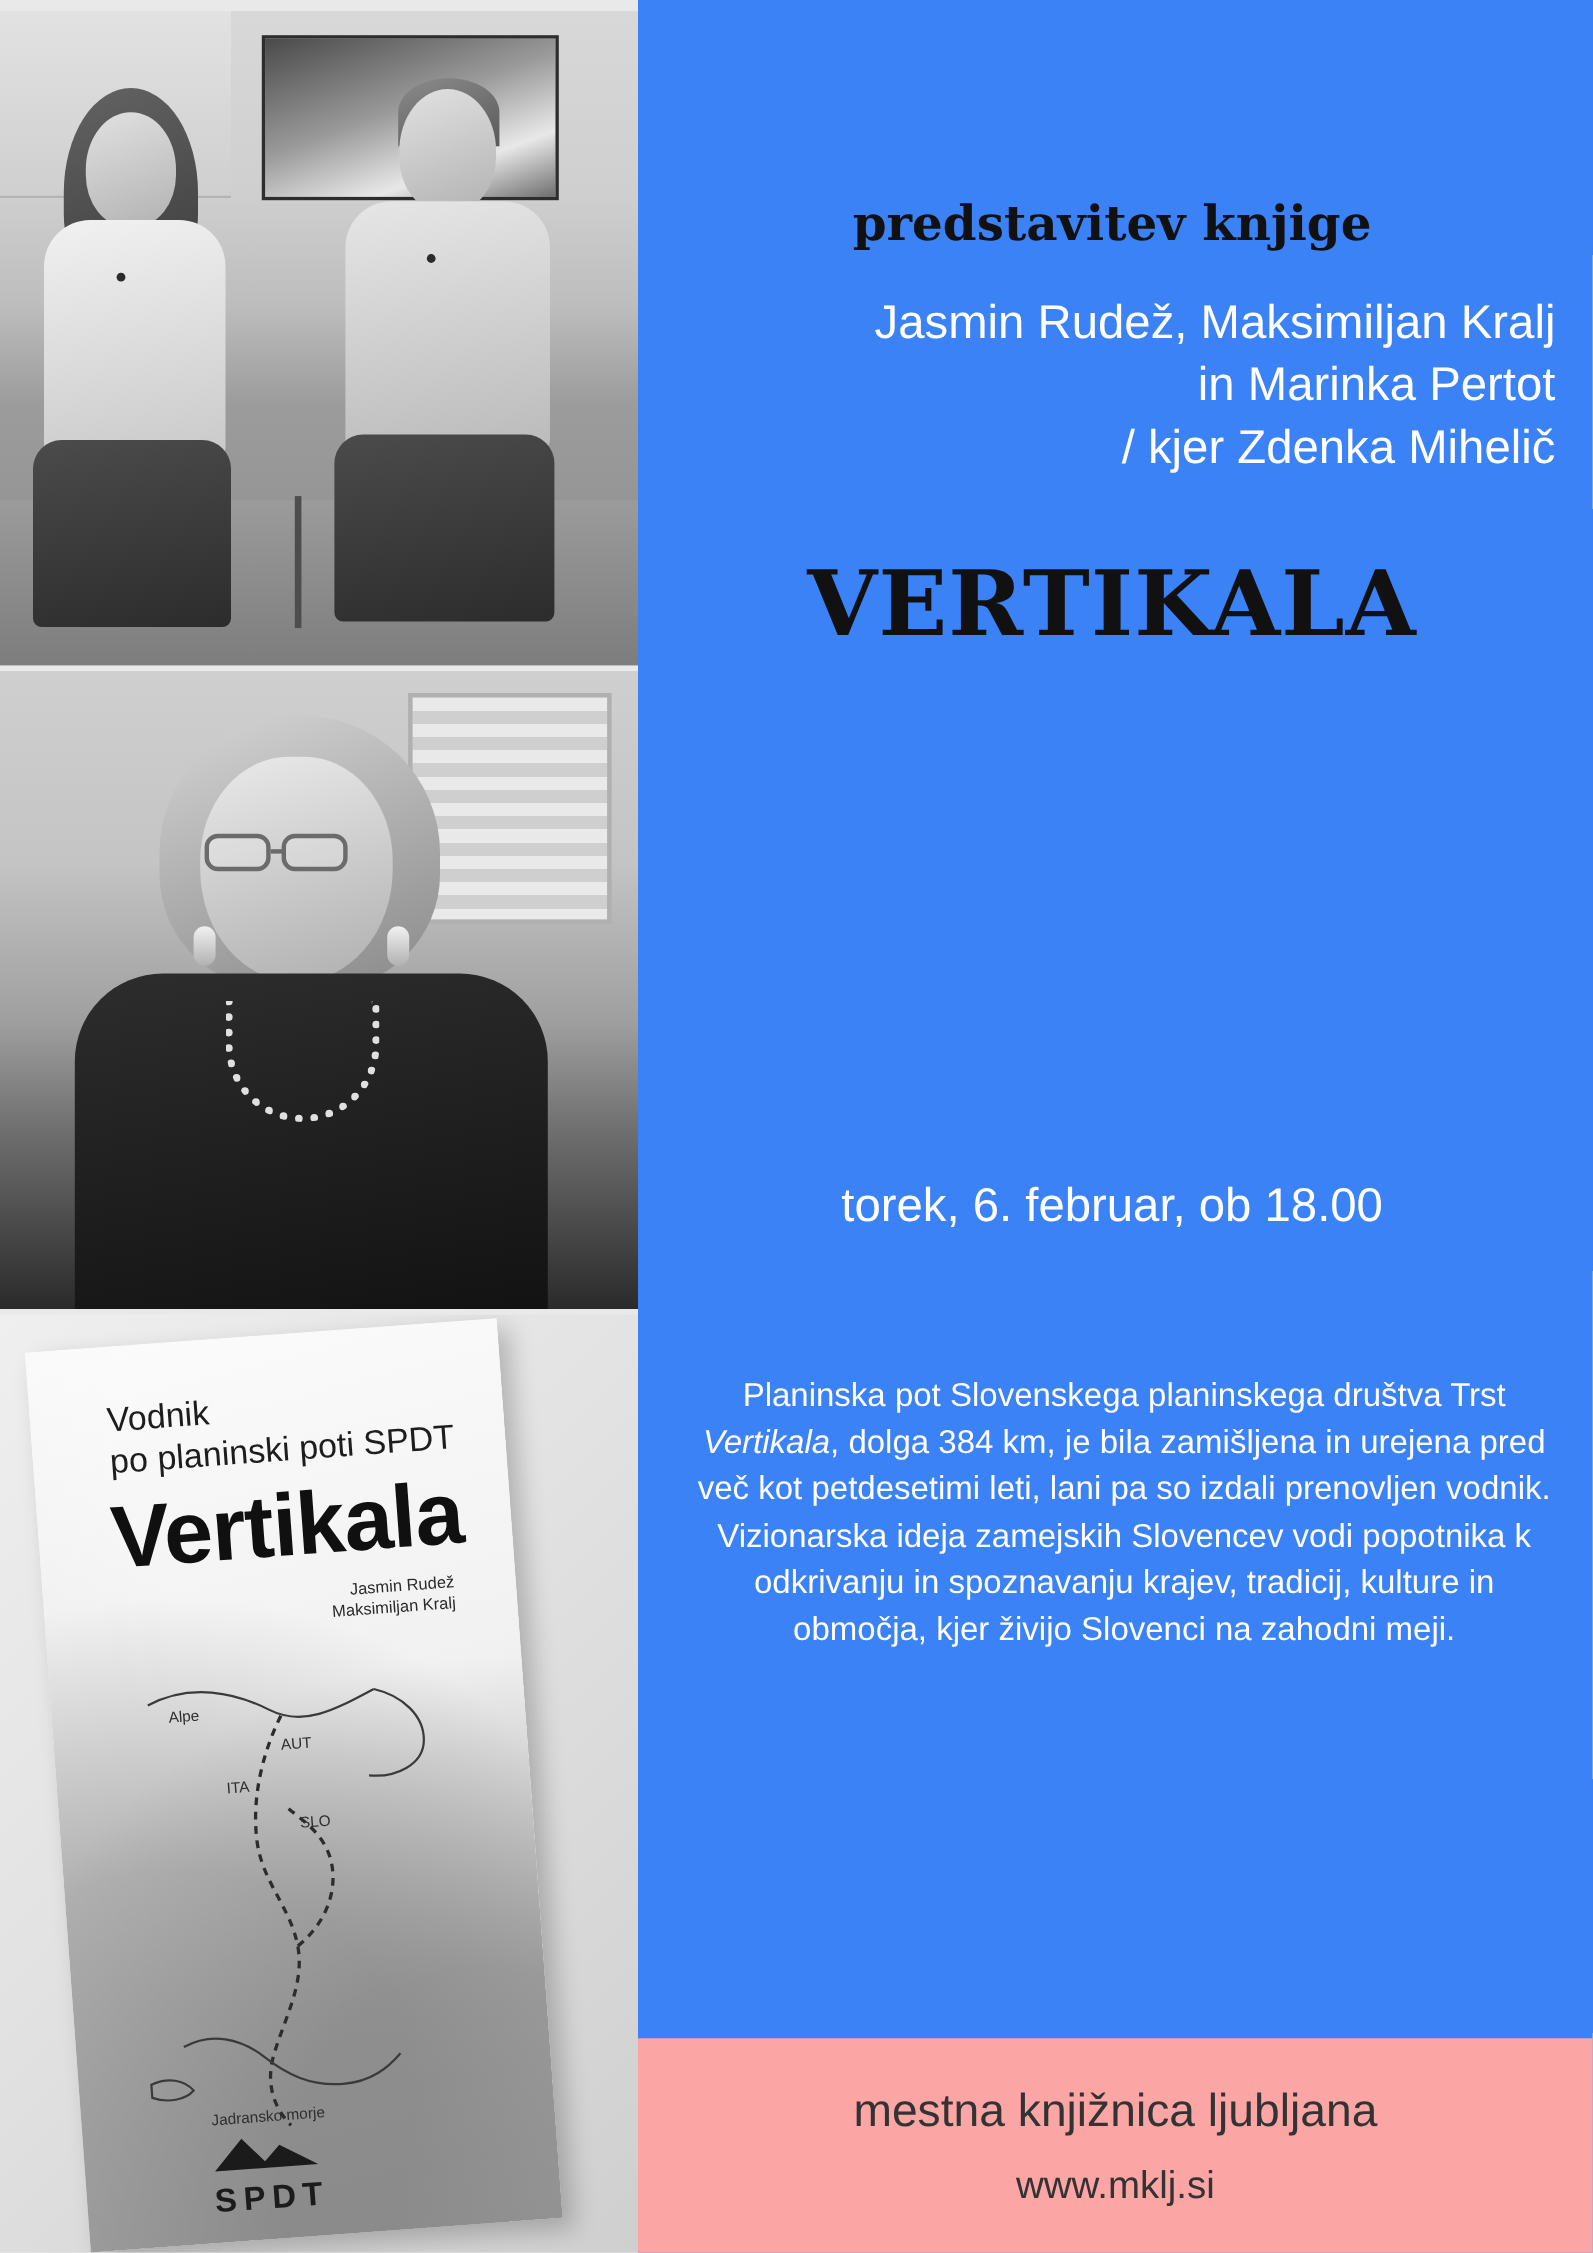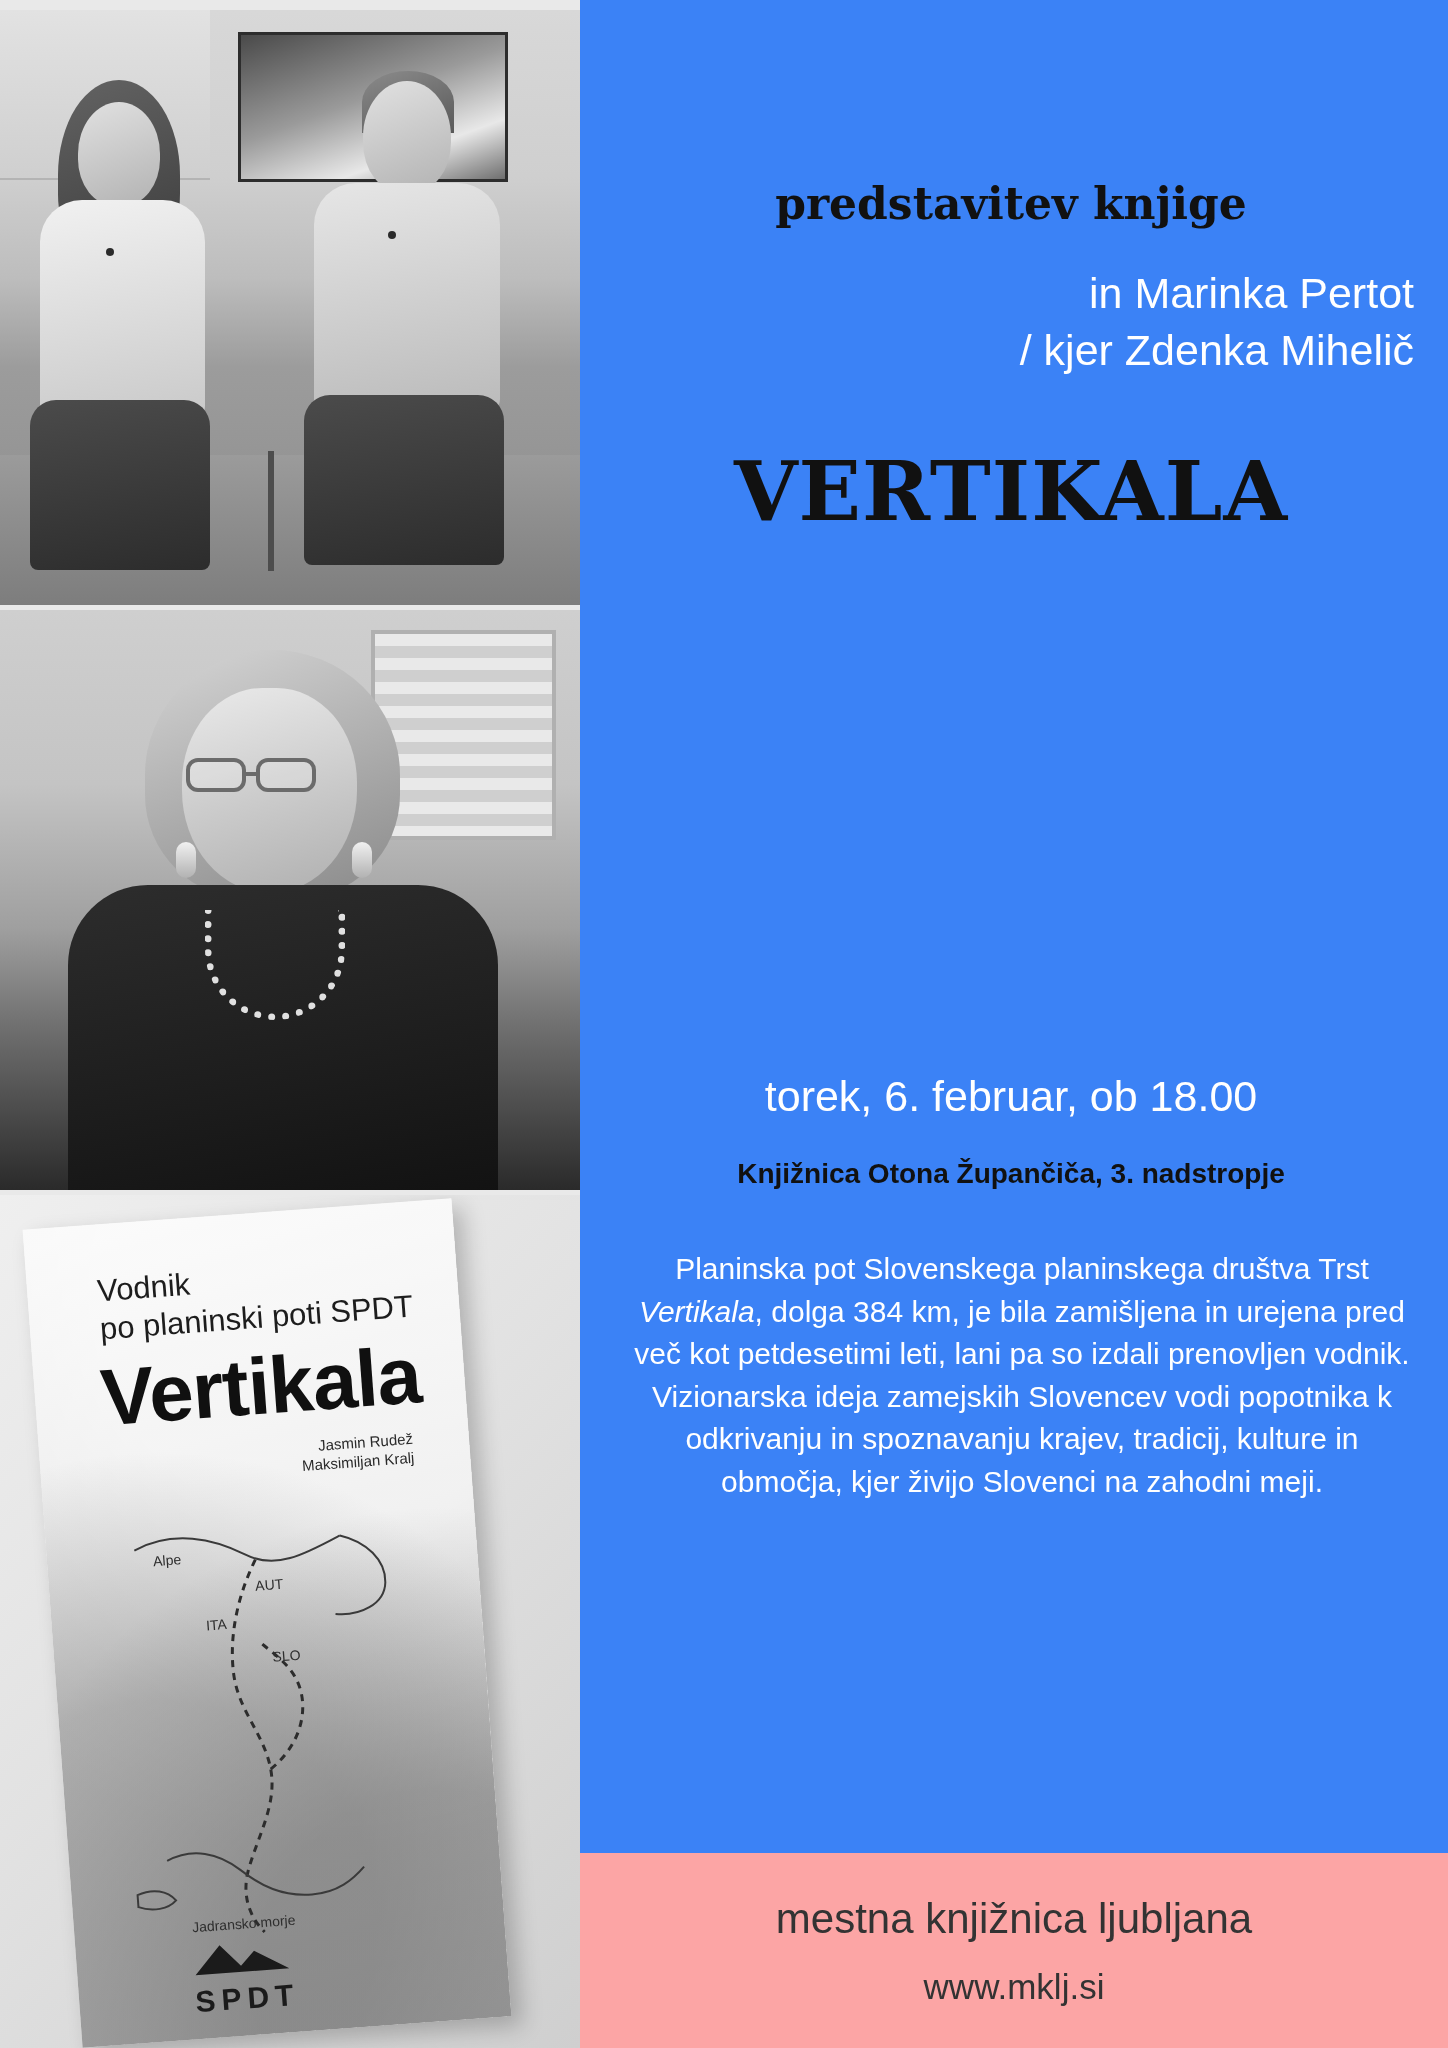--- a/index.html
+++ b/index.html
@@ -341,28 +341,28 @@
       </div>
     </div>
   </div>
 
   <div class="right-col">
     <div class="orange-inner">
 
       <div class="kicker">predstavitev knjige</div>
 
       <div class="presenters">
+        <div>Jasmin Rudež, Maksimiljan Kralj</div>
         <div>in Marinka Pertot</div>
         <div>/ kjer Zdenka Mihelič</div>
       </div>
 
       <div class="book-title">VERTIKALA</div>
 
       <div class="when">torek, 6. februar, ob 18.00</div>
-      <div class="where">Knjižnica Otona Župančiča, 3. nadstropje</div>
 
       <div class="desc"><span>Planinska pot Slovenskega planinskega društva Trst </span><em>Vertikala</em><span>, dolga 384 km, je bila zamišljena in urejena pred več kot petdesetimi leti, lani pa so izdali prenovljen vodnik. Vizionarska ideja zamejskih Slovencev vodi popotnika k odkrivanju in spoznavanju krajev, tradicij, kulture in območja, kjer živijo Slovenci na zahodni meji.</span></div>
     </div>
   </div>
 
   <div class="footer">
     <div class="footer-name">mestna knjižnica ljubljana</div>
     <div class="footer-url">www.mklj.si</div>
   </div>
 

